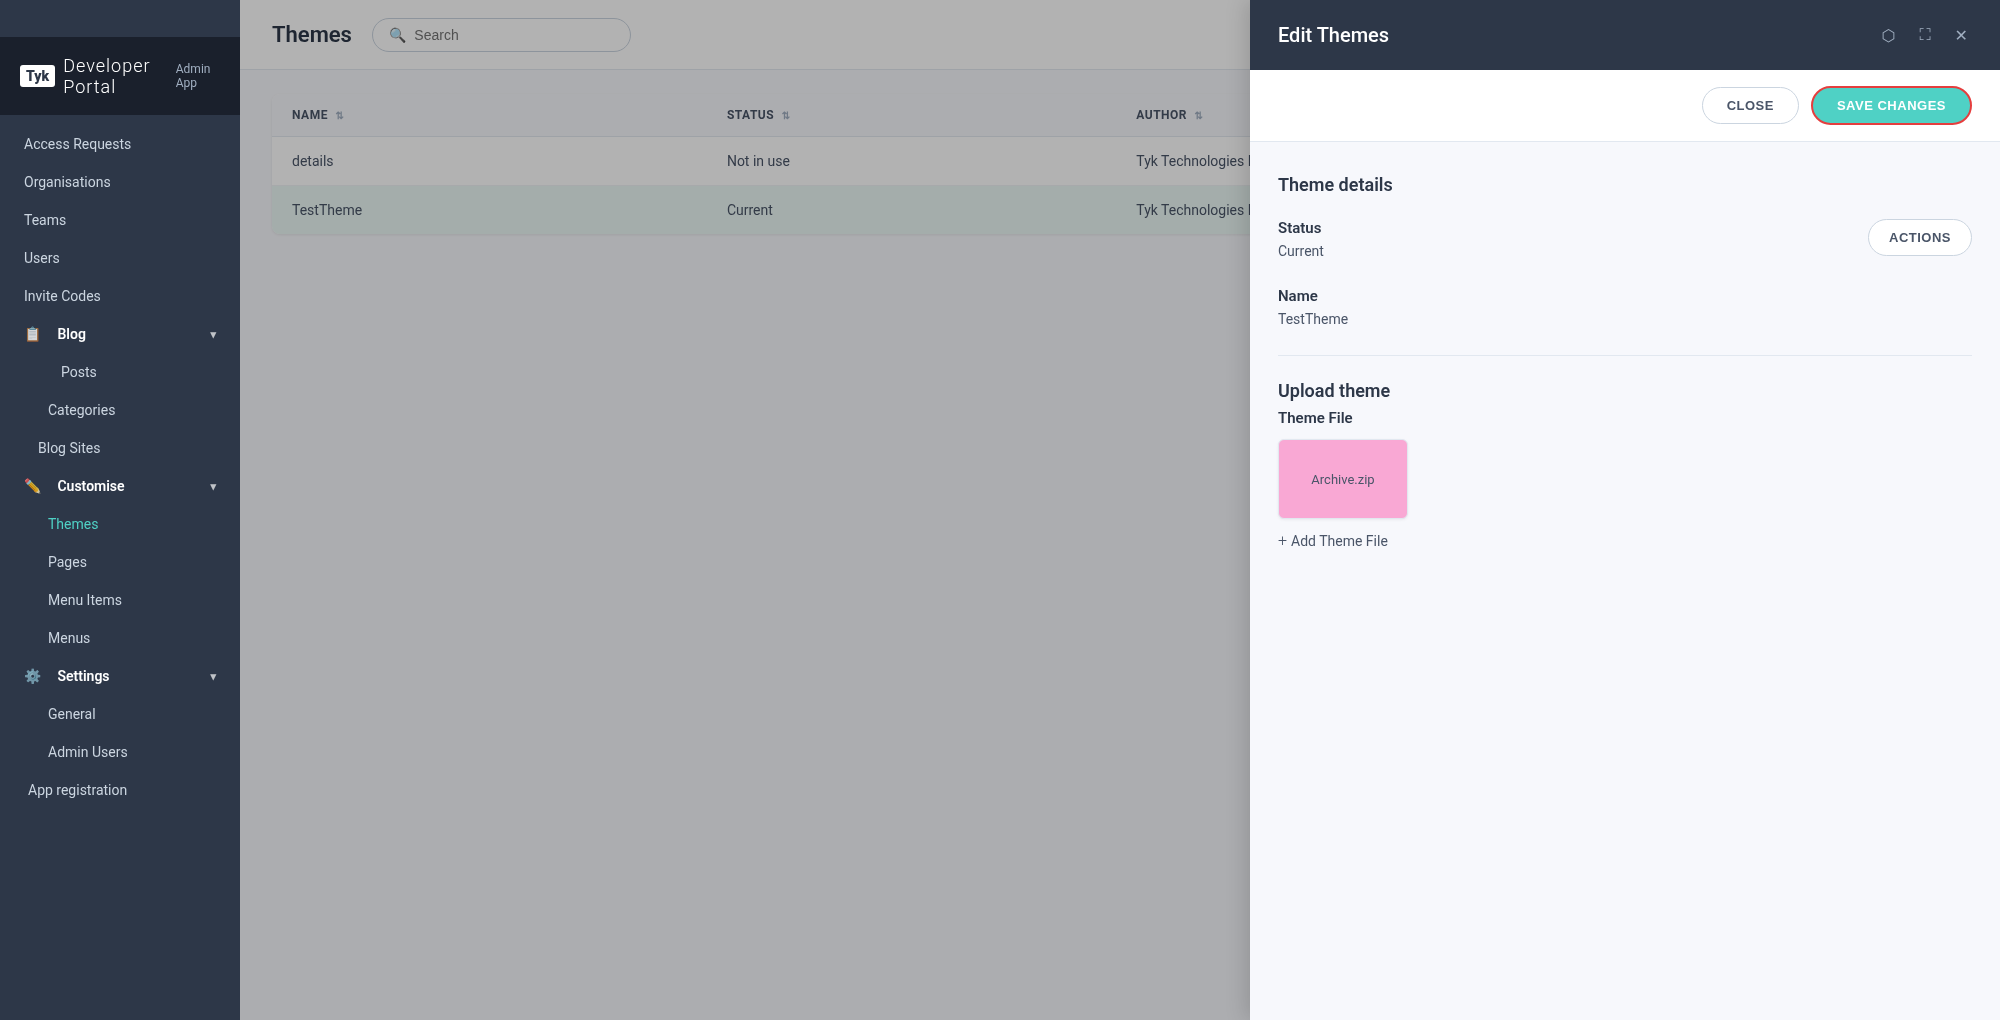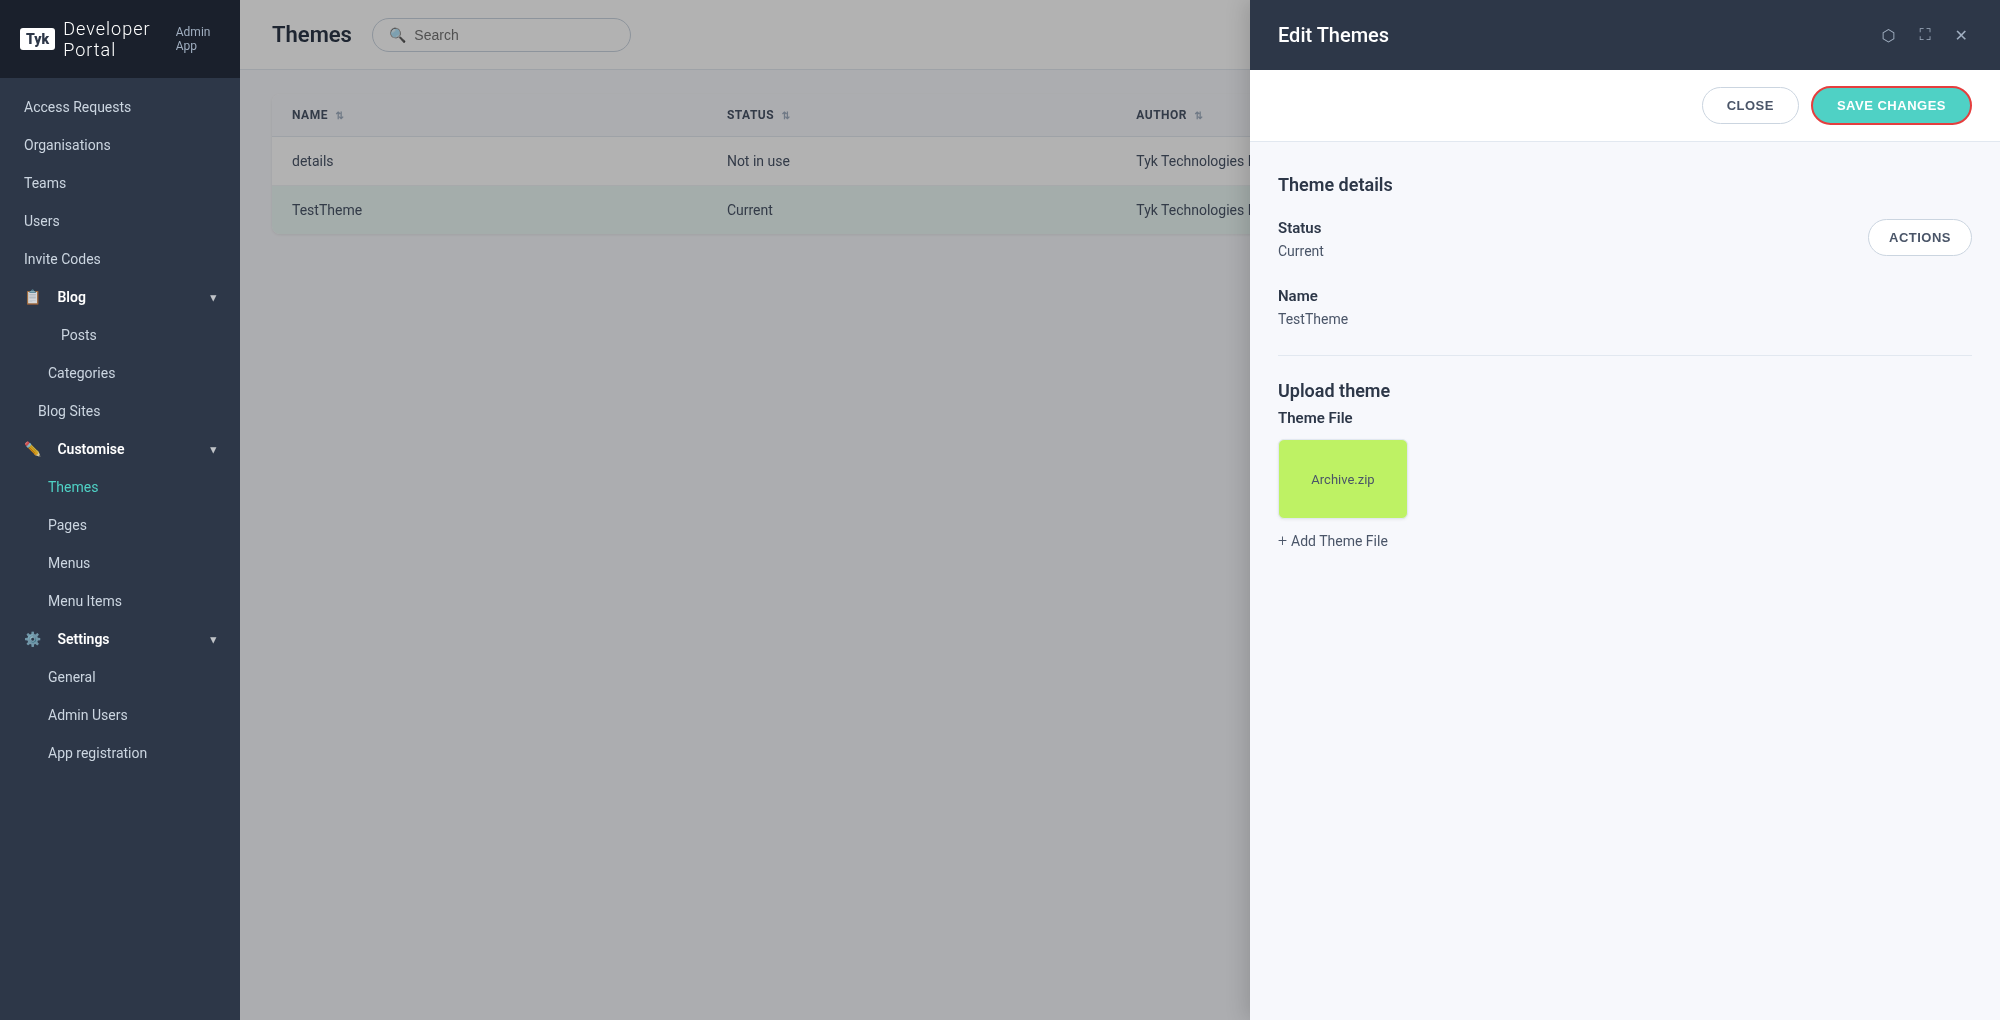--- a/index.html
+++ b/index.html
@@ -14,20 +14,21 @@
       flex-direction: column;
       height: 100vh;
       flex-shrink: 0;
     }
     .sidebar-header {
       background: #1a202c;
       padding: 18px 20px;
       display: flex;
       align-items: center;
       gap: 10px;
+      margin-top: 37px;
     }
     .tyk-logo {
       display: flex;
       align-items: center;
       gap: 8px;
     }
     .tyk-logo-icon {
       background: white;
       color: #2d3748;
       font-weight: 900;
@@ -286,21 +287,21 @@
     }
     .upload-subsection-title {
       font-size: 15px;
       font-weight: 600;
       color: #2d3748;
       margin-bottom: 12px;
     }
     .file-box {
       width: 130px;
       height: 80px;
-      background: #bef264;
+      background: #f9a8d4;
       border: 1px solid #e2e8f0;
       border-radius: 6px;
       display: flex;
       align-items: center;
       justify-content: center;
       font-size: 13px;
       color: #4a5568;
       margin-bottom: 12px;
       box-shadow: 0 1px 3px rgba(0,0,0,0.06);
     }
@@ -365,39 +366,39 @@
       </span>
       <span class="chevron">▾</span>
     </div>
     <div class="nav-item active" style="padding-left:48px;">
       <span>Themes</span>
     </div>
     <div class="nav-item" style="padding-left:48px;">
       <span>Pages</span>
     </div>
     <div class="nav-item" style="padding-left:48px;">
+      <span>Menu Items</span>
+    </div>
+    <div class="nav-item" style="padding-left:48px;">
       <span>Menus</span>
-    </div>
-    <div class="nav-item" style="padding-left:48px;">
-      <span>Menu Items</span>
     </div>
     <div class="nav-item section-header">
       <span style="display:flex;align-items:center;gap:8px;">
         <span class="nav-icon">⚙️</span>
         <span>Settings</span>
       </span>
       <span class="chevron">▾</span>
     </div>
     <div class="nav-item" style="padding-left:48px;">
       <span>General</span>
     </div>
     <div class="nav-item" style="padding-left:48px;">
       <span>Admin Users</span>
     </div>
-    <div class="nav-item" style="padding-left:48px;">
+    <div class="nav-item" style="padding-left:28px;">
       <span>App registration</span>
     </div>
   </div>
 </nav>
 
 <div class="main">
 
   <div class="main-header">
     <div class="page-title-area">
       <h1 class="page-title">Themes</h1>

